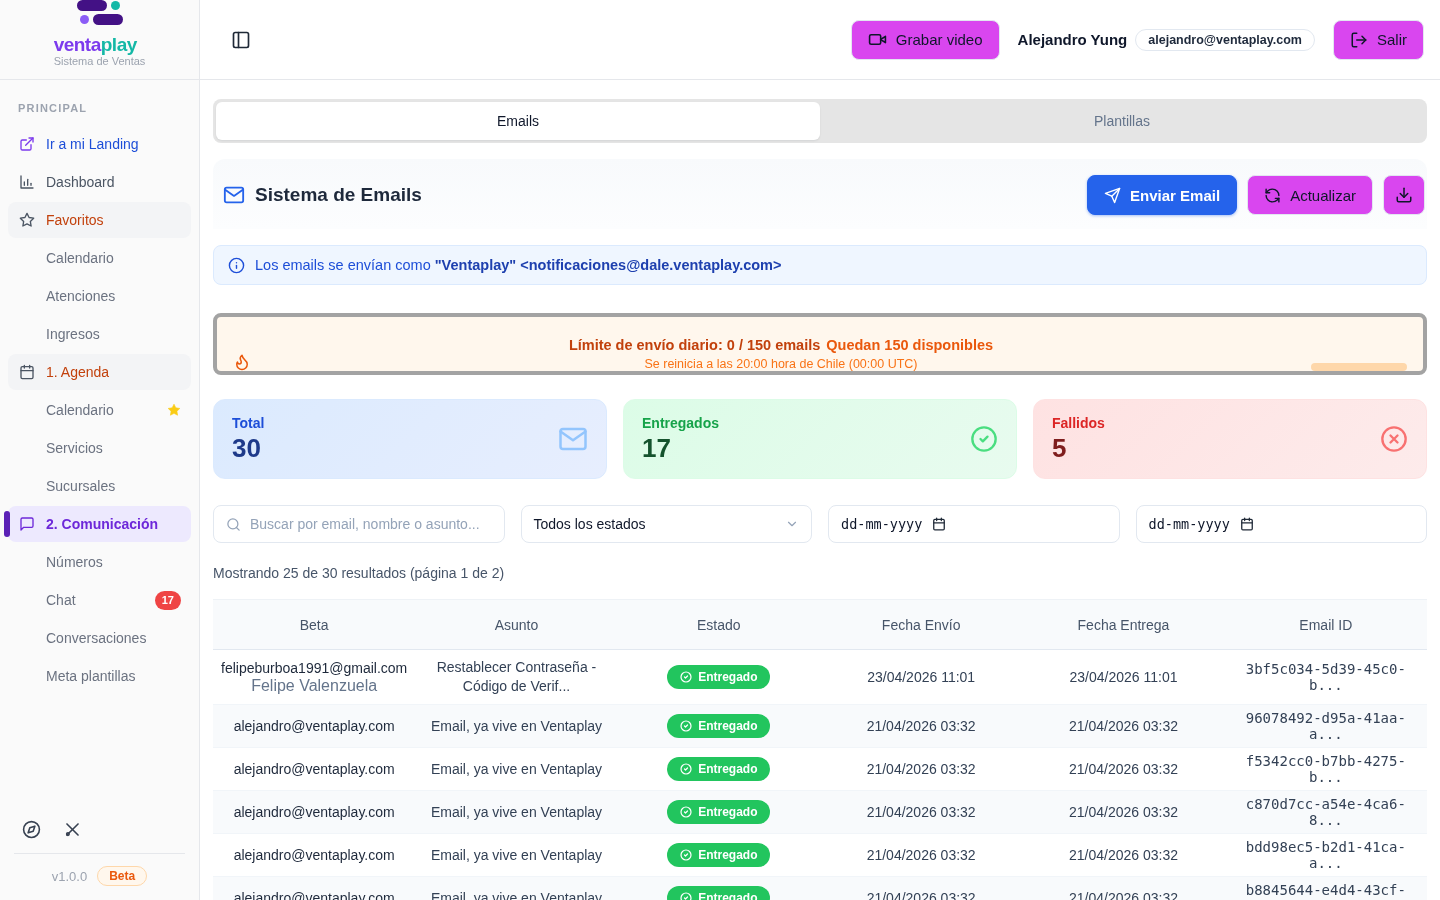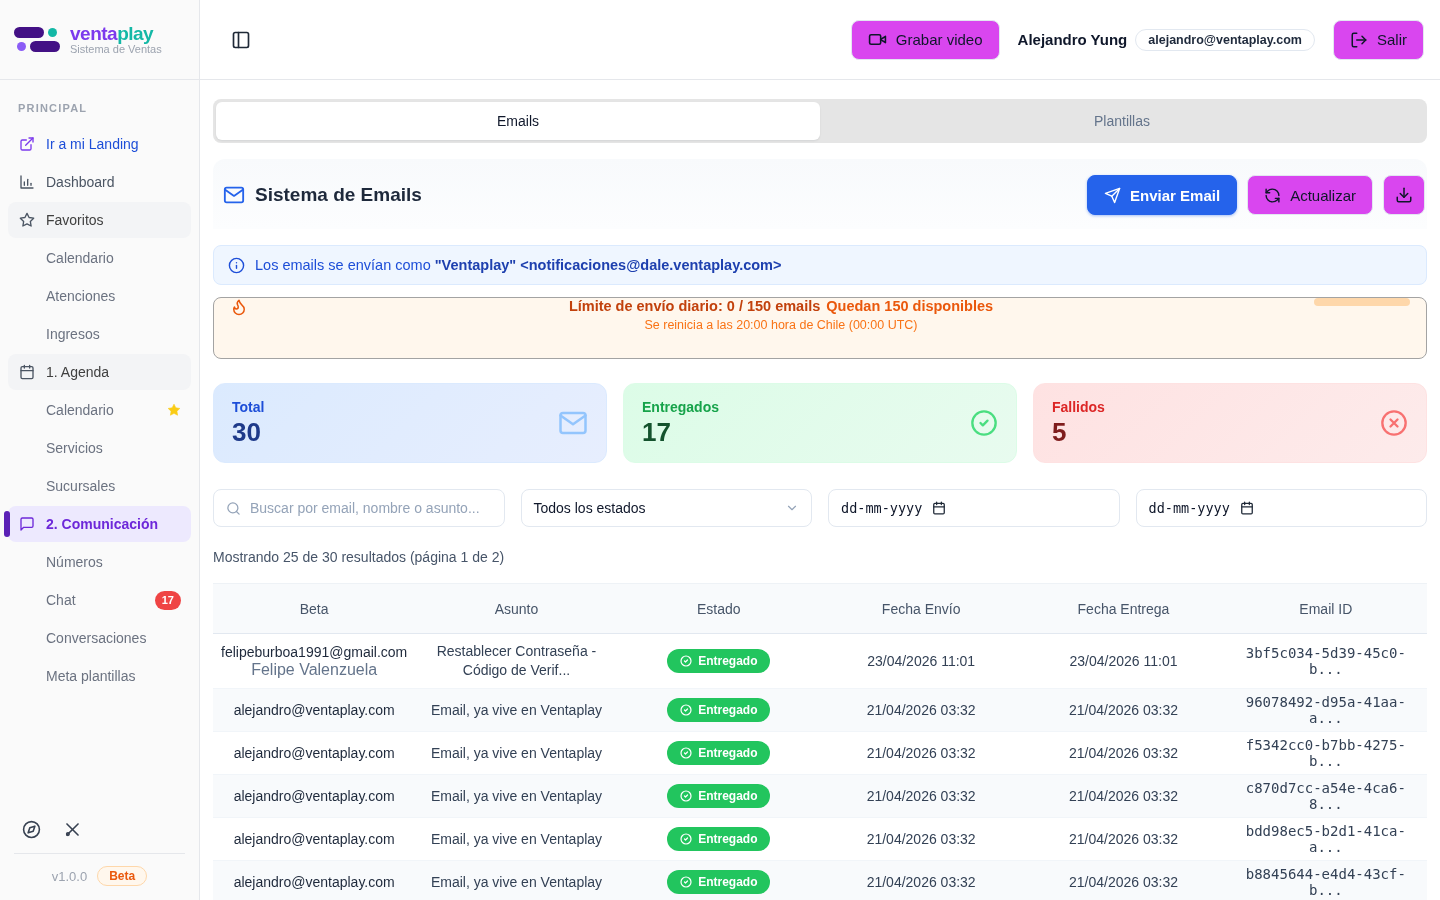--- a/index.html
+++ b/index.html
@@ -4,40 +4,40 @@
 <style>
   * { margin:0; padding:0; box-sizing:border-box; }
   html,body { width:1440px; height:900px; overflow:hidden; background:#fff;
     font-family:"Liberation Sans","DejaVu Sans",sans-serif; color:#1e293b; }
   .app { display:flex; width:1440px; height:900px; }
 
   
   .sidebar { width:200px; min-width:200px; height:900px; background:#fafafa;
     border-right:1px solid #e5e7eb; display:flex; flex-direction:column; }
   .logo-row { height:80px; display:flex; align-items:center; gap:10px; padding:0 14px;
-    border-bottom:1px solid #e5e7eb; }
+    border-bottom:1px solid #e5e7eb;flex-direction:column; }
   .logo-mark { display:flex; flex-direction:column; gap:3px; }
   .lm-r { display:flex; align-items:center; gap:4px; }
   .lm-pill { width:30px; height:11px; border-radius:6px; background:#431185; }
   .lm-dot-teal { width:9px; height:9px; border-radius:50%; background:#14b8a6; }
   .lm-dot-purple { width:9px; height:9px; border-radius:50%; background:#8b5cf6; }
   .lm-r2 { margin-left:3px; }
   .logo-text .wordmark { font-size:19px; font-weight:700; letter-spacing:-0.5px; line-height:1.05; }
   .wm-a { color:#7c3aed; } .wm-b { color:#14b8a6; }
   .logo-text .tagline { font-size:11px; color:#9ca3af; }
 
   .side-nav { flex:1; overflow:hidden; padding-top:14px; }
   .section-label { font-size:11px; font-weight:700; letter-spacing:1.2px; color:#9ca3af;
     padding:8px 18px 10px; }
   .nav-item { display:flex; align-items:center; gap:10px; height:36px; margin:2px 8px;
     padding:0 10px; border-radius:8px; font-size:14px; color:#4b5563; position:relative; cursor:pointer; }
   .nav-item .ni-icon { width:18px; height:18px; display:flex; align-items:center; justify-content:center; color:#4b5563; }
   .nav-item.link { color:#1d4ed8; font-weight:500; }
   .nav-item.link .ni-icon { color:#7c3aed; }
-  .nav-item.group { background:#f3f4f6; font-weight:500; color:#404040; }
+  .nav-item.group { background:#f3f4f6; font-weight:500; color:#c2410c; }
   .nav-item.sub { padding-left:38px; color:#6b7280; }
   .nav-item.active { background:#ede9fe; color:#6d28d9; font-weight:700; }
   .nav-item.active .ni-icon { color:#6d28d9; }
   .nav-item.active::before { content:""; position:absolute; left:-4px; top:5px; bottom:5px;
     width:6px; border-radius:6px; background:#5b21b6; }
   .fav-star { margin-left:auto; color:#facc15; }
   .chat-badge { margin-left:auto; background:#ef4444; color:#fff; font-size:11px; font-weight:700;
     min-width:26px; height:19px; border-radius:10px; display:flex; align-items:center; justify-content:center; padding:0 7px; }
 
   .side-footer { padding:10px 14px 14px; }
@@ -80,22 +80,22 @@
   .ph-title { display:flex; align-items:center; gap:10px; font-size:19px; font-weight:700; color:#1e293b; }
   .ph-actions { display:flex; gap:10px; padding-right:2px; }
   .btn.primary { background:#2563eb; border-color:#2563eb; color:#fff; font-weight:600;
     box-shadow:0 1px 3px rgba(37,99,235,.4); }
   .btn.icon-only { width:42px; padding:0; justify-content:center; }
 
   .info-banner { margin-top:16px; background:#eff6ff; border:1px solid #dbeafe; border-radius:8px;
     height:40px; display:flex; align-items:center; gap:10px; padding:0 14px; font-size:14.5px; color:#1d4ed8; }
   .info-banner b { color:#1e40af; }
 
-  .limit-banner { margin-top:12px; background:#fff7ed; border:1px solid #a3a3a3; border-radius:8px;
-    height:62px; display:flex; align-items:flex-start; padding:0 16px; }
+  .limit-banner { margin-top:28px; background:#fff7ed; border:4px solid #a3a3a3; border-radius:8px;
+    height:62px; display:flex; align-items:flex-end; padding:0 16px; }
   .lb-center { flex:1; text-align:center; }
   .lb-line1 { font-size:14.5px; font-weight:600; color:#c2410c; }
   .lb-line1 .remain { color:#ea580c; margin-left:6px; }
   .lb-line2 { font-size:12.5px; color:#f97316; margin-top:4px; }
   .lb-track { width:96px; height:8px; border-radius:6px; background:#fed7aa; }
 
   .stats-row { margin-top:24px; display:flex; gap:16px; }
   .stat-card { flex:1; height:80px; border-radius:12px; padding:29px 18px; display:flex;
     align-items:center; justify-content:space-between; }
   .stat-card .sc-text { display:flex; flex-direction:column; gap:2px; }

